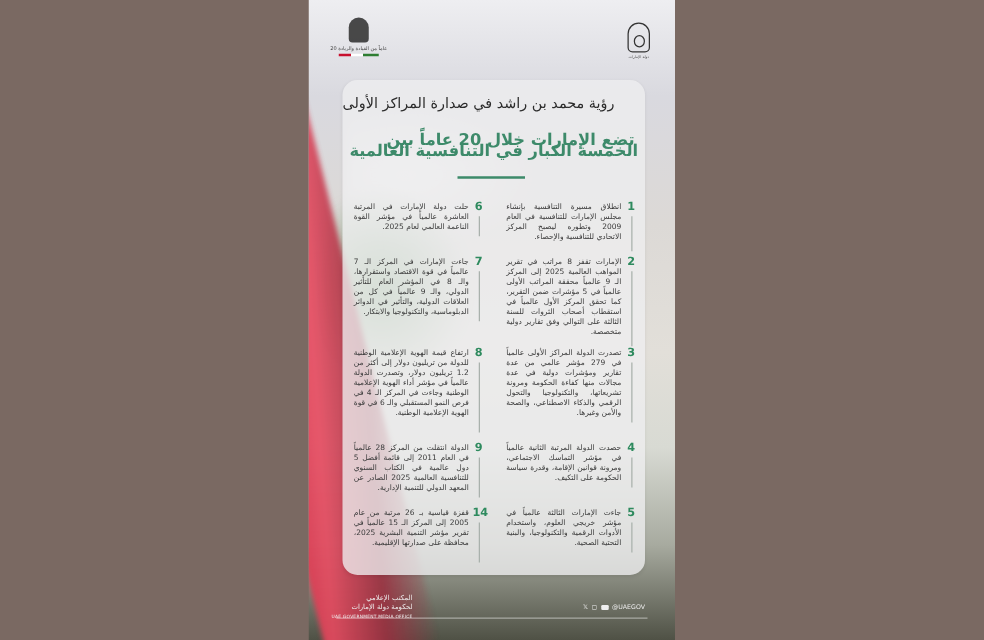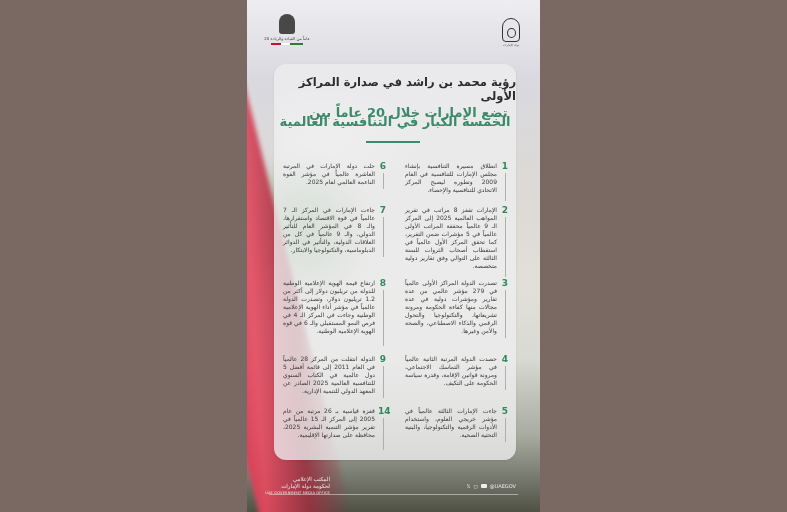--- a/index.html
+++ b/index.html
@@ -58,22 +58,22 @@
   .emblem .cap { font-size: 3px; color: #555; margin-top: 1px; white-space: nowrap; }
 
   .card {
     position: absolute; left: 27px; top: 64px; width: 242px; height: 396px;
     border-radius: 12px;
     background: rgba(238,238,240,0.78);
     box-shadow: 0 1px 3px rgba(0,0,0,.08);
     direction: rtl;
   }
   .title-1 {
-    position: absolute; top: 11px; left: 0; right: 0; text-align: right;
-    font-size: 11.5px; font-weight: bold; color: #2c2c2c;
+    position: absolute; top: 11px; left: 0; right: 0; text-align: left;
+    font-size: 11.5px; font-weight: normal; color: #2c2c2c;
   }
   .title-2, .title-3 {
     position: absolute; left: 0; right: 0; text-align: center;
     font-size: 13px; font-weight: bold; color: #3d8a6a;
   }
   .title-2 { top: 41px; padding-left: 27px; }
   .title-3 { top: 50px; }
   .divider {
     position: absolute; top: 77px; left: 92px; width: 54px; height: 2px; background: #3d8a6a;
   }

